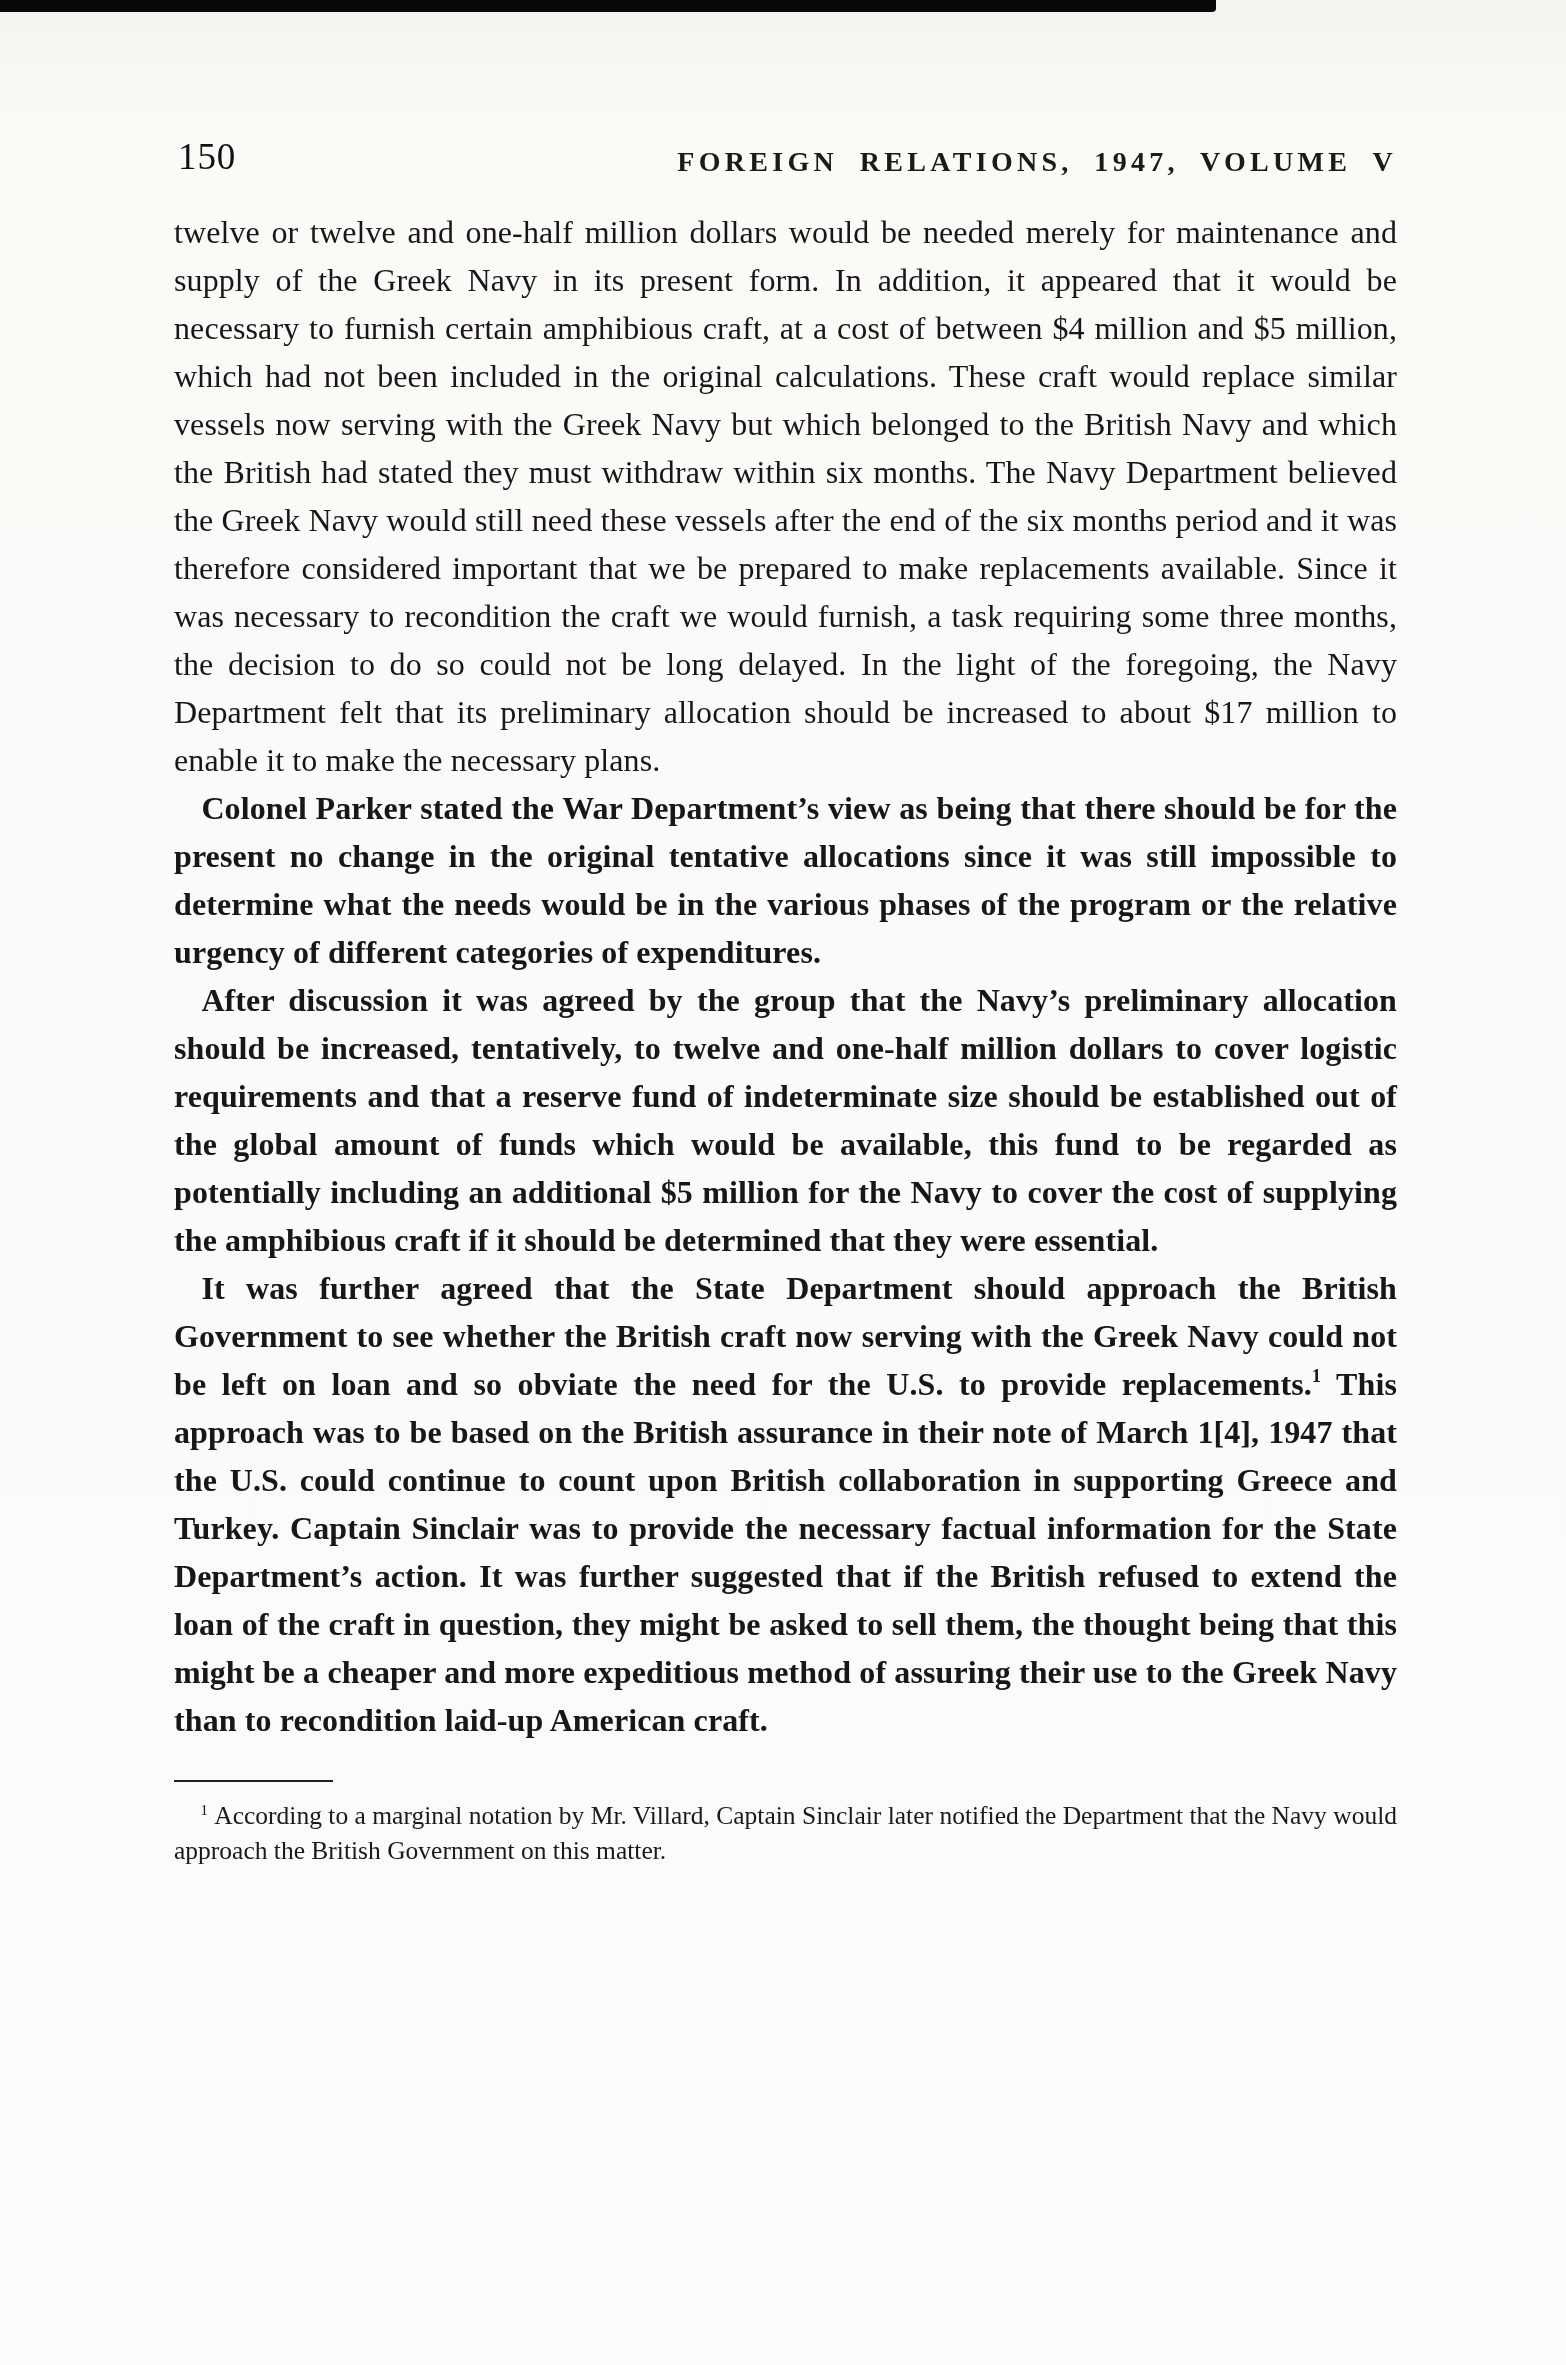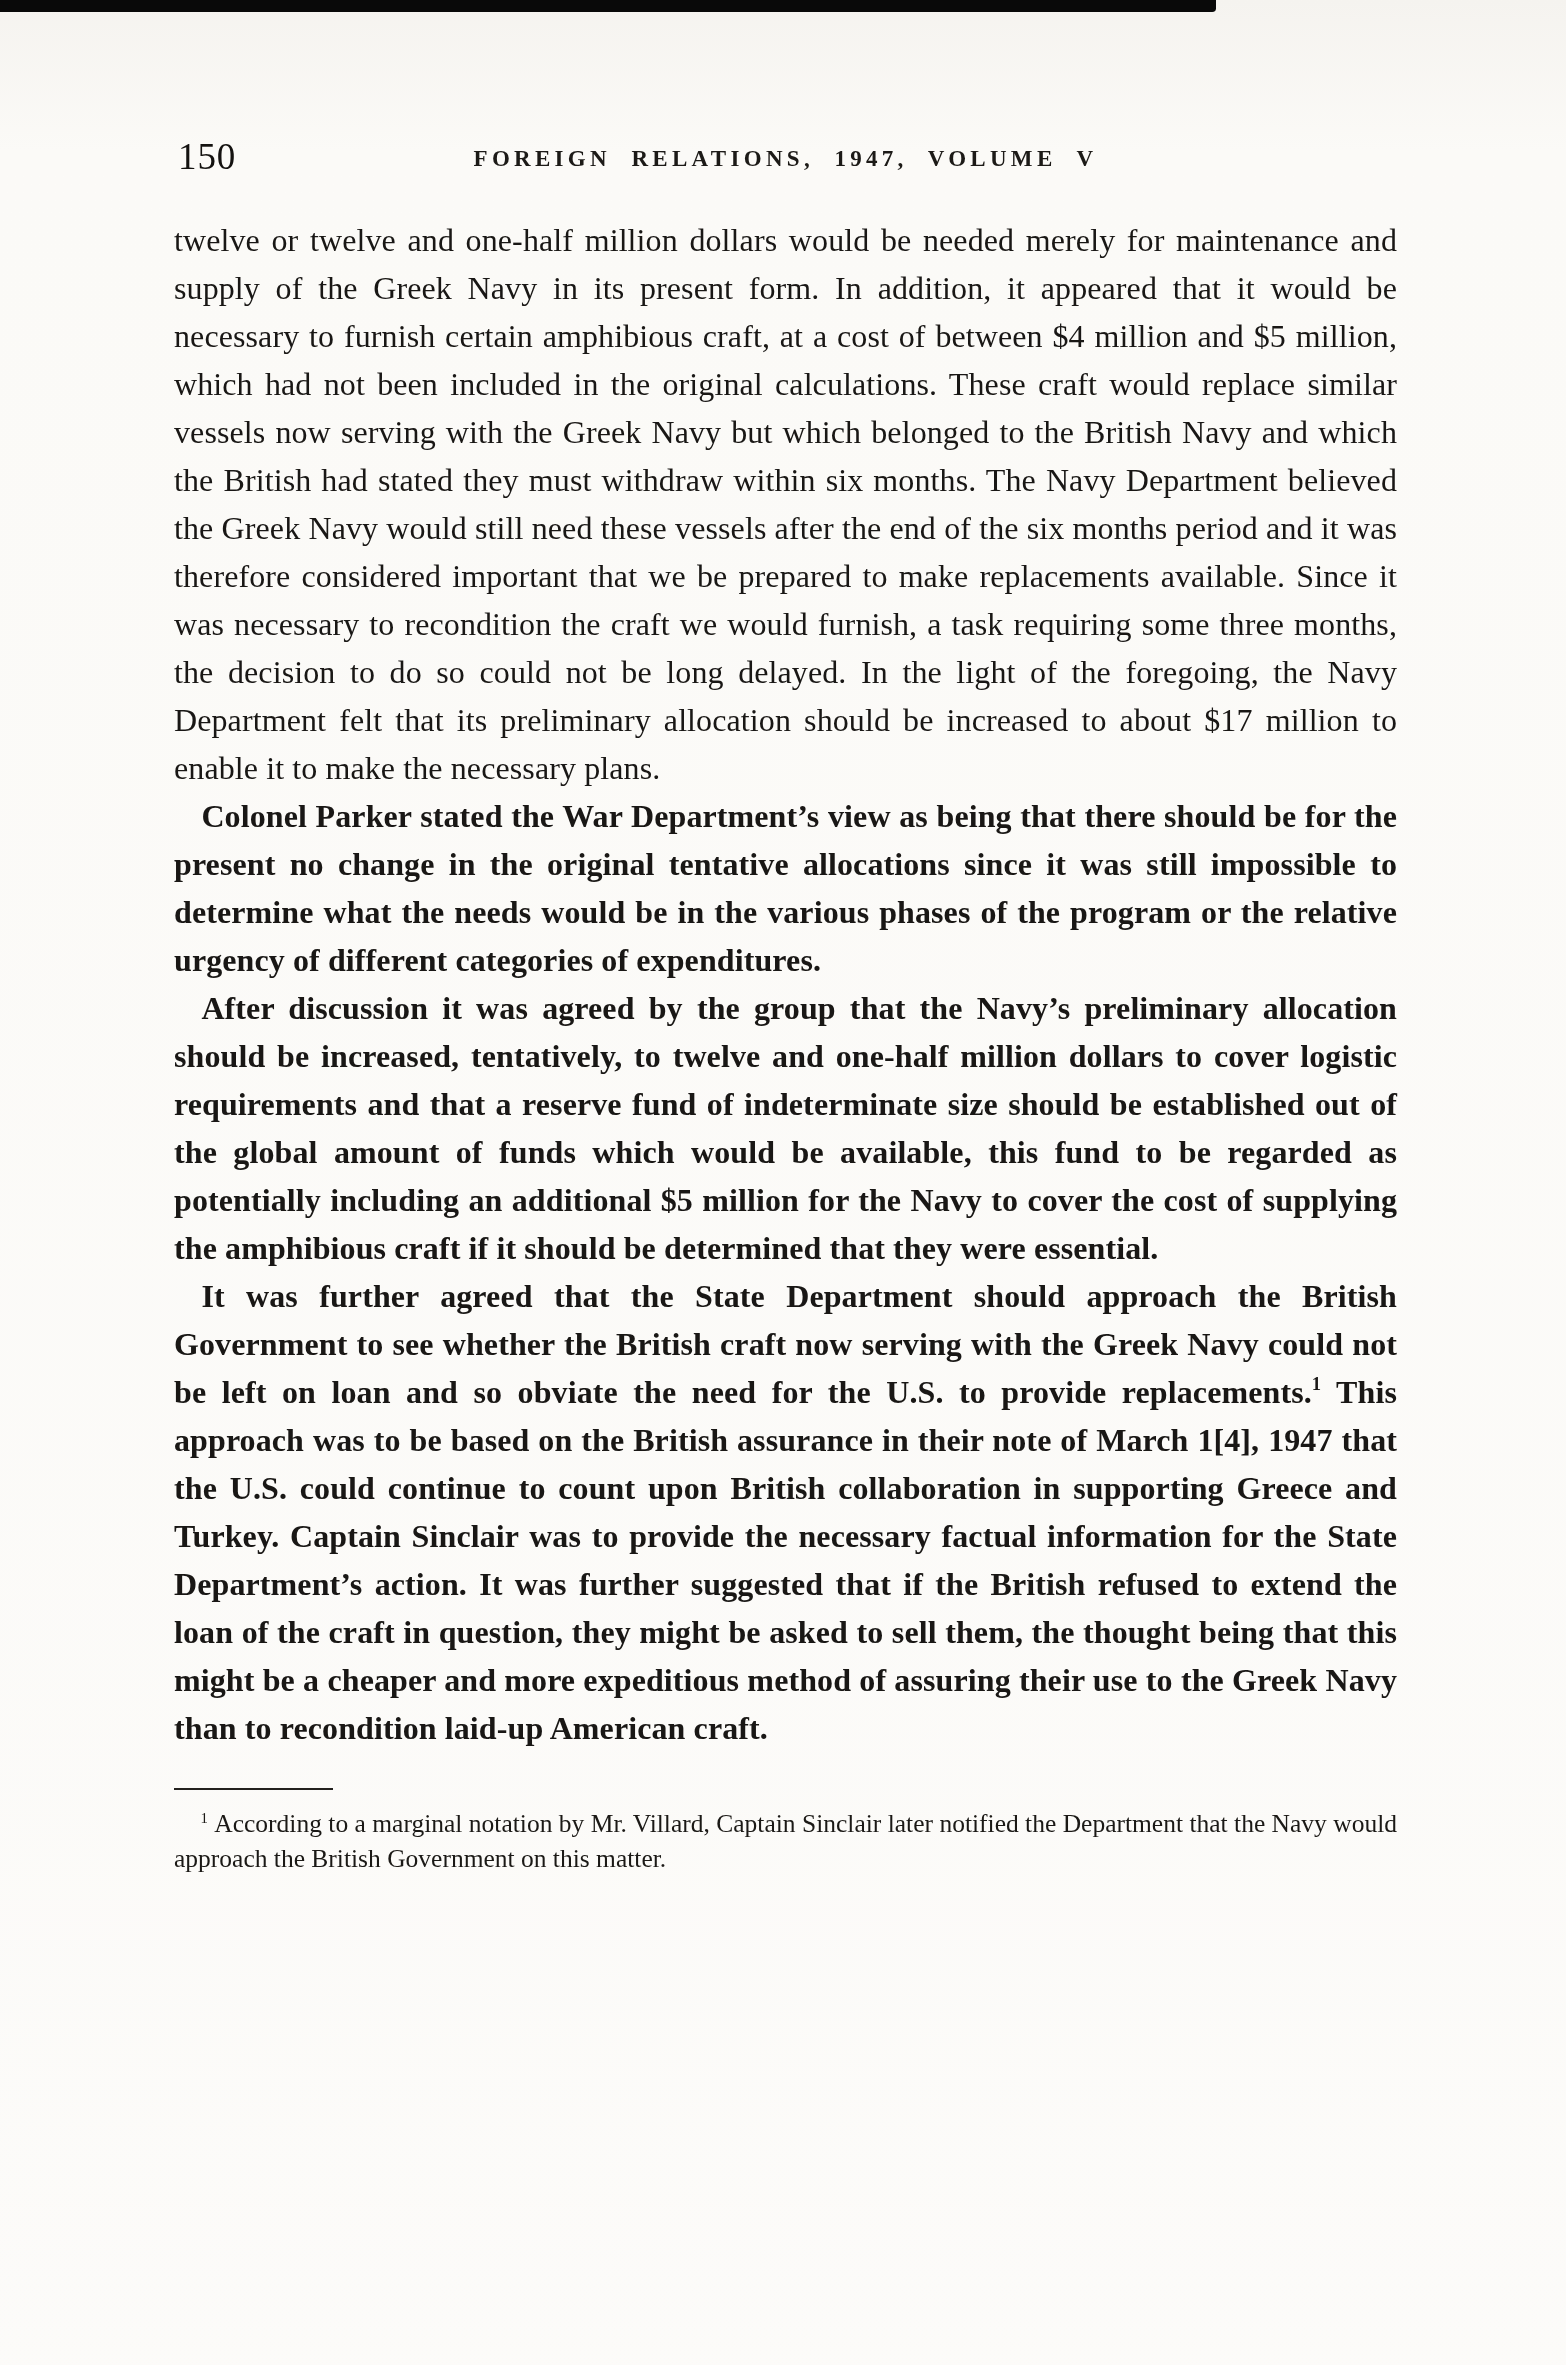--- a/index.html
+++ b/index.html
@@ -36,32 +36,32 @@
   .page-number {
     position: absolute;
     left: 4px;
     top: -6.6px;
     font-size: 37px;
     letter-spacing: 0.9px;
     color: #141210;
   }
   .head-title {
     display: block;
-    text-align: center;
-    font-size: 23px;
+    text-align: right;
+    font-size: 28px;
     font-weight: 700;
     letter-spacing: 4.3px;
     word-spacing: 10.4px;
     color: #1c1a17;
     padding-top: 3.8px;
   }
 
   
   .body-text {
-    margin-top: 29px;
+    margin-top: 21px;
     font-size: 32px;
     line-height: 48px;
     text-align: justify;
     letter-spacing: 0.1px;
   }
   .para { margin: 0; }
   .para.indent { text-indent: 27.4px; font-weight: bold; }
 
   sup.fn-ref, sup.fn-marker {
     font-size: 0.58em;

